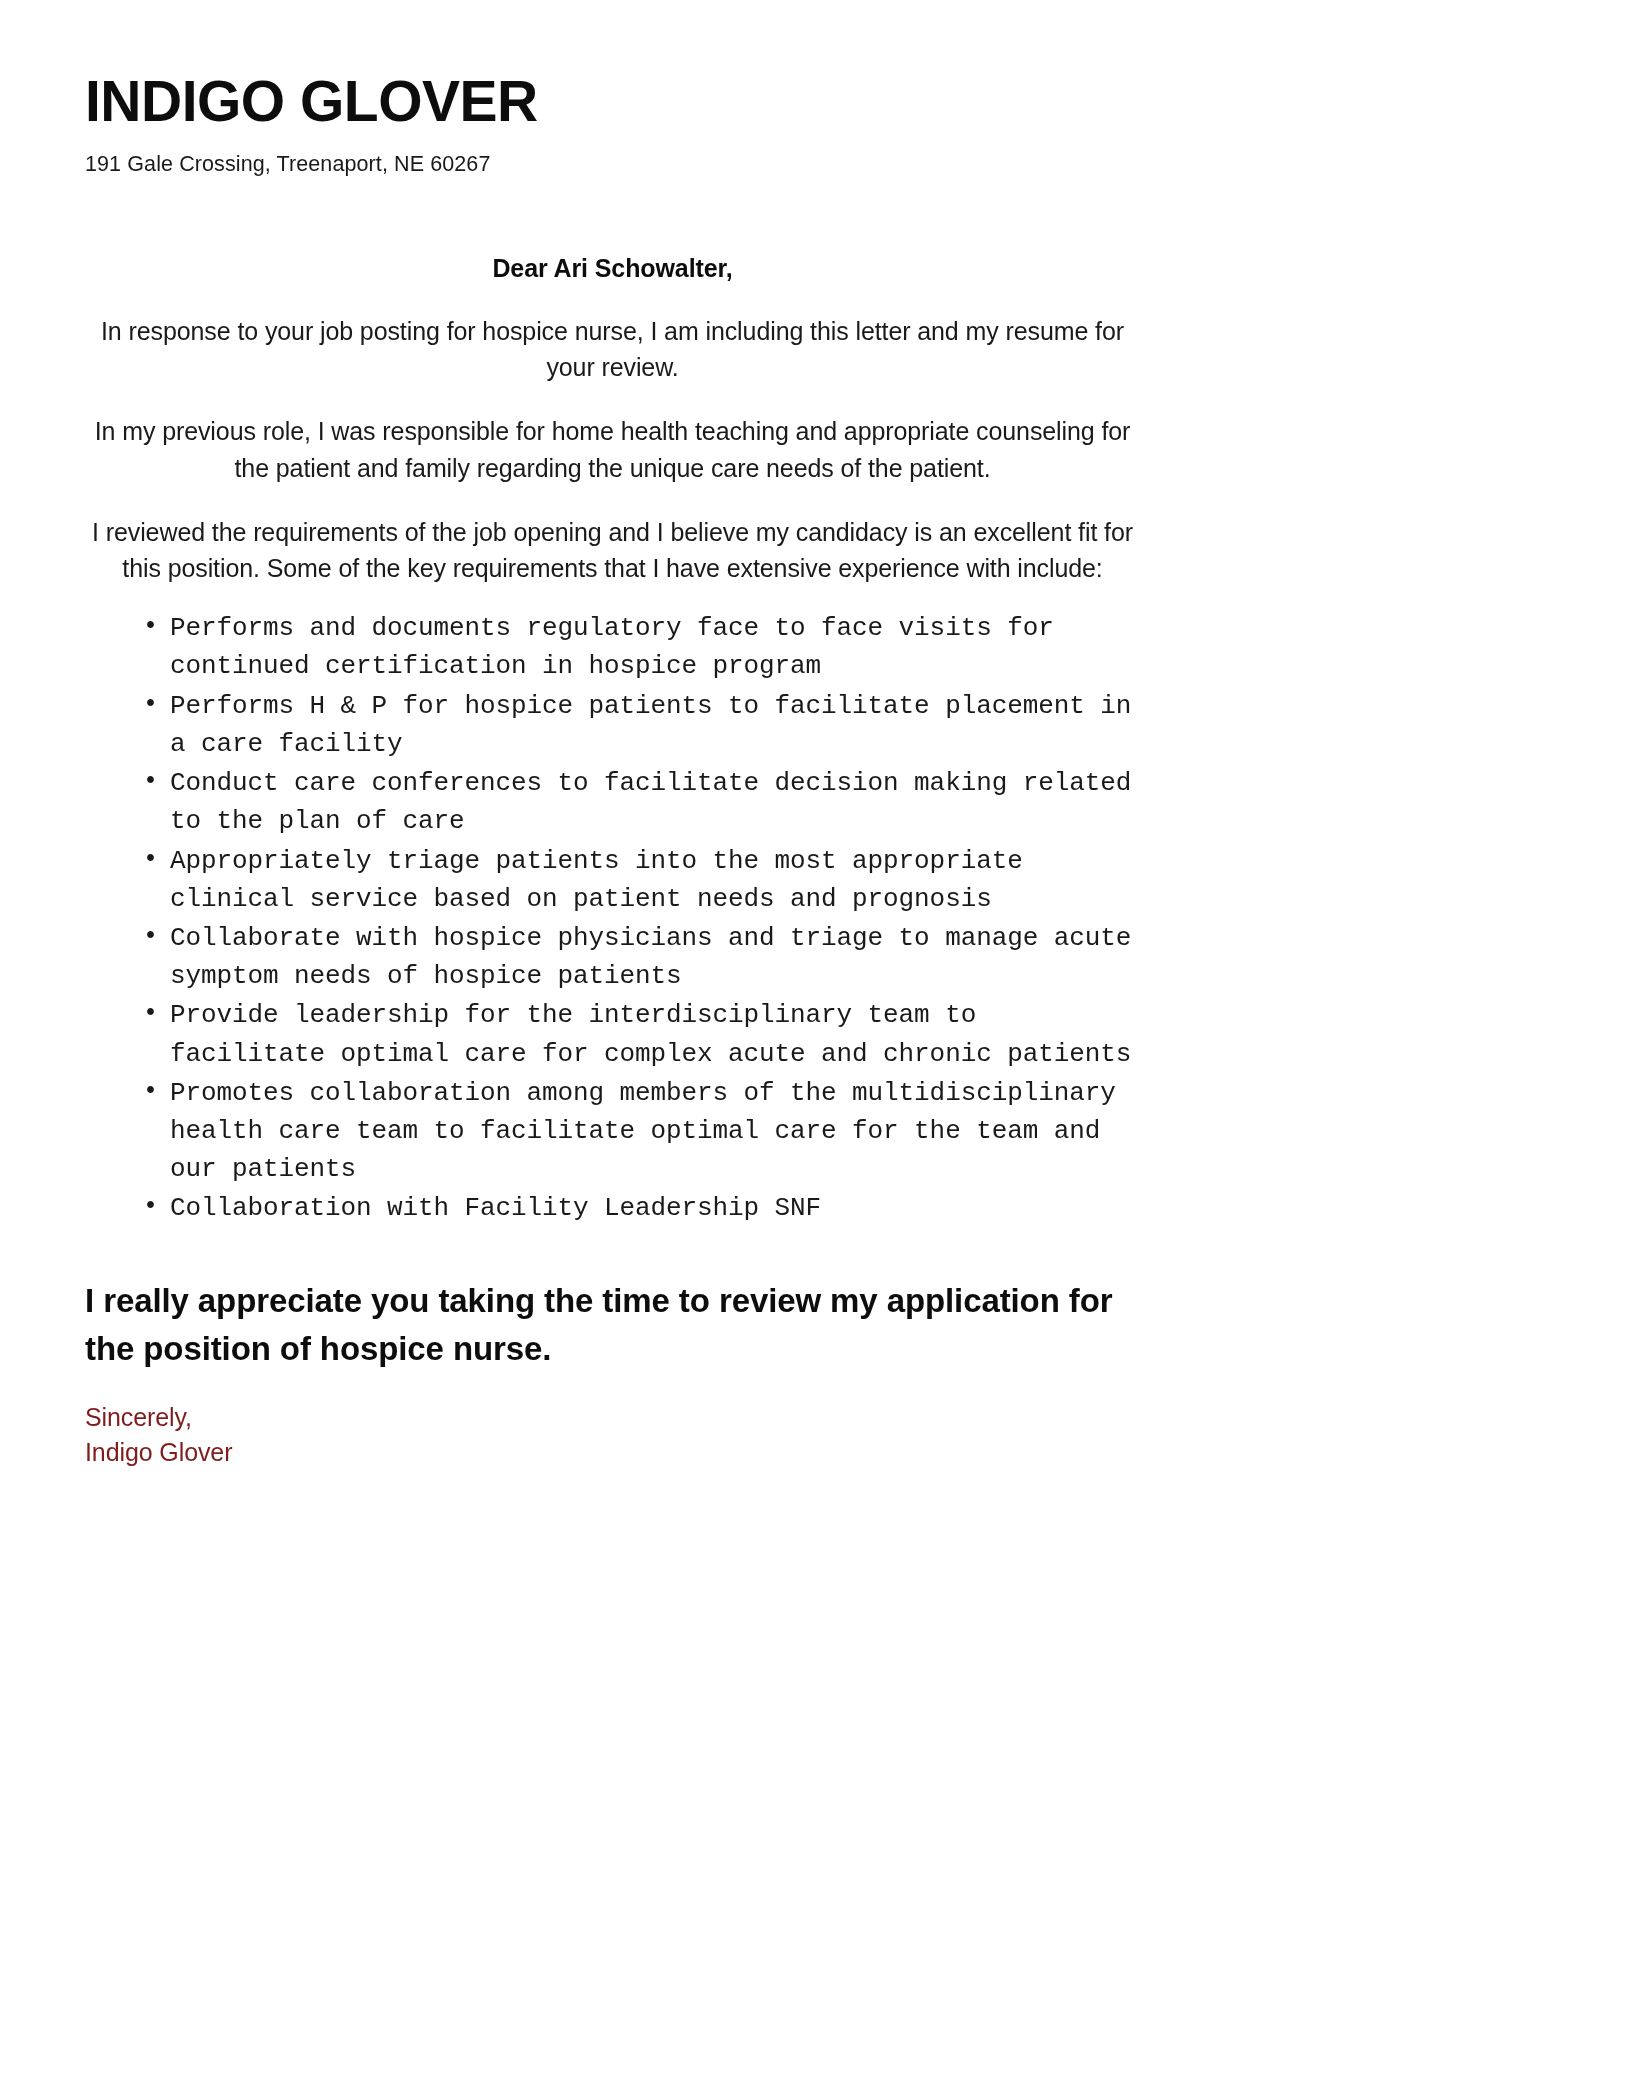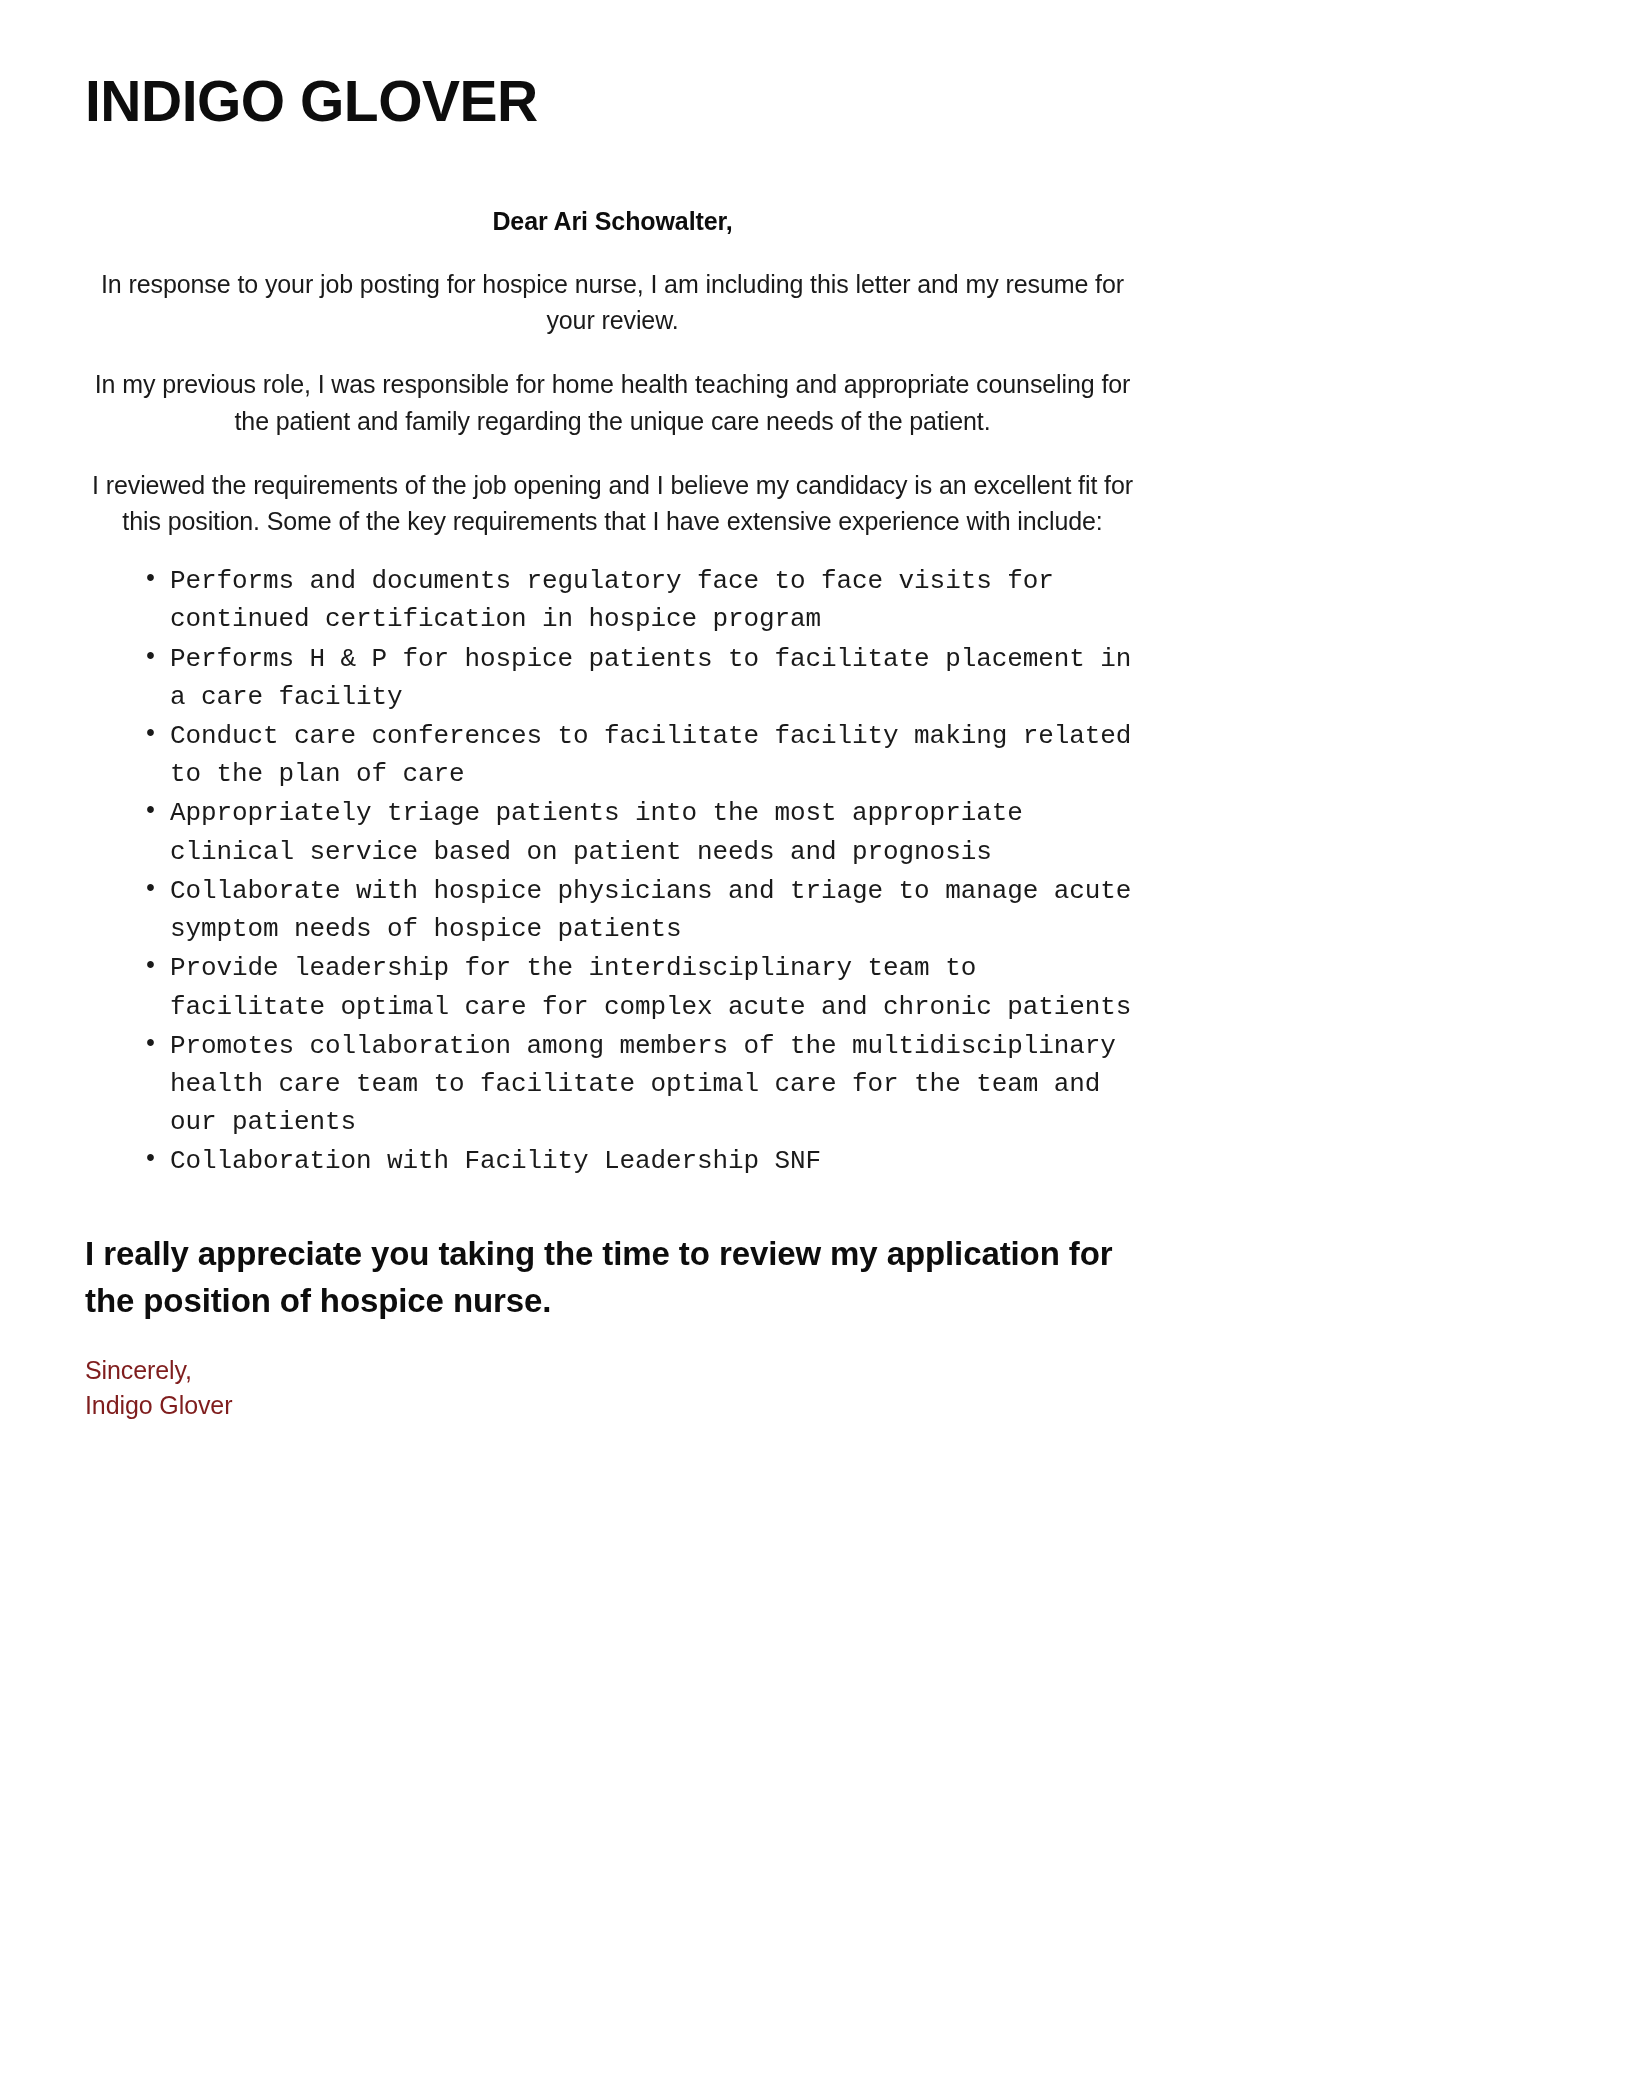--- a/index.html
+++ b/index.html
@@ -113,33 +113,34 @@
   }
 </style>
 </head>
 <body>
 
 <div class="page">
   <div class="content">
 
     <h1 class="name-header">INDIGO GLOVER</h1>
 
+    <p class="address-line">191 Gale Crossing, Treenaport, NE 60267</p>
 
     <p class="salutation">Dear Ari Schowalter,</p>
 
     <p class="body-para">In response to your job posting for hospice nurse, I am including this letter and my resume for your review.</p>
 
     <p class="body-para">In my previous role, I was responsible for home health teaching and appropriate counseling for the patient and family regarding the unique care needs of the patient.</p>
 
     <p class="body-para">I reviewed the requirements of the job opening and I believe my candidacy is an excellent fit for this position. Some of the key requirements that I have extensive experience with include:</p>
 
     <ul class="bullet-list">
       <li class="bullet-item">Performs and documents regulatory face to face visits for continued certification in hospice program</li>
       <li class="bullet-item">Performs H &amp; P for hospice patients to facilitate placement in a care facility</li>
-      <li class="bullet-item">Conduct care conferences to facilitate facility making related to the plan of care</li>
+      <li class="bullet-item">Conduct care conferences to facilitate decision making related to the plan of care</li>
       <li class="bullet-item">Appropriately triage patients into the most appropriate clinical service based on patient needs and prognosis</li>
       <li class="bullet-item">Collaborate with hospice physicians and triage to manage acute symptom needs of hospice patients</li>
       <li class="bullet-item">Provide leadership for the interdisciplinary team to facilitate optimal care for complex acute and chronic patients</li>
       <li class="bullet-item">Promotes collaboration among members of the multidisciplinary health care team to facilitate optimal care for the team and our patients</li>
       <li class="bullet-item">Collaboration with Facility Leadership SNF</li>
     </ul>
 
     <p class="closing-statement">I really appreciate you taking the time to review my application for the position of hospice nurse.</p>
 
     <p class="signoff">

